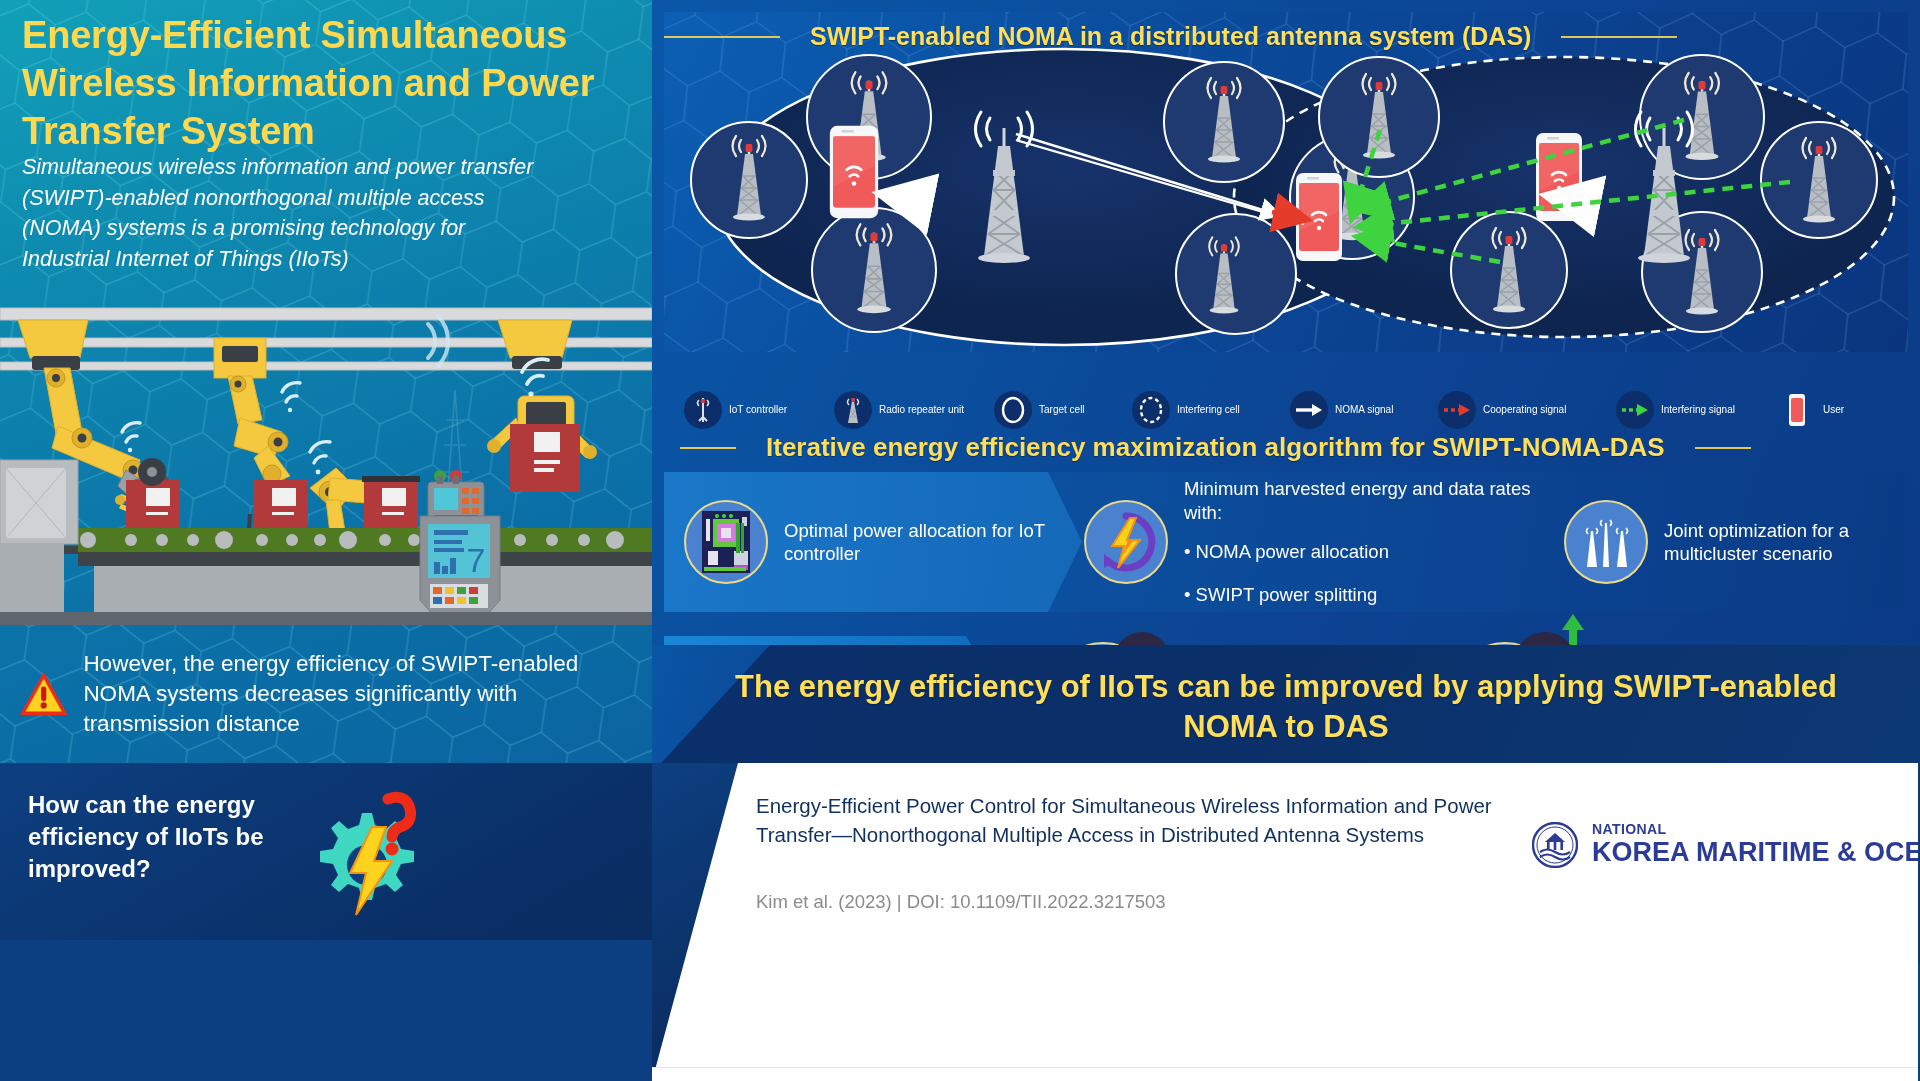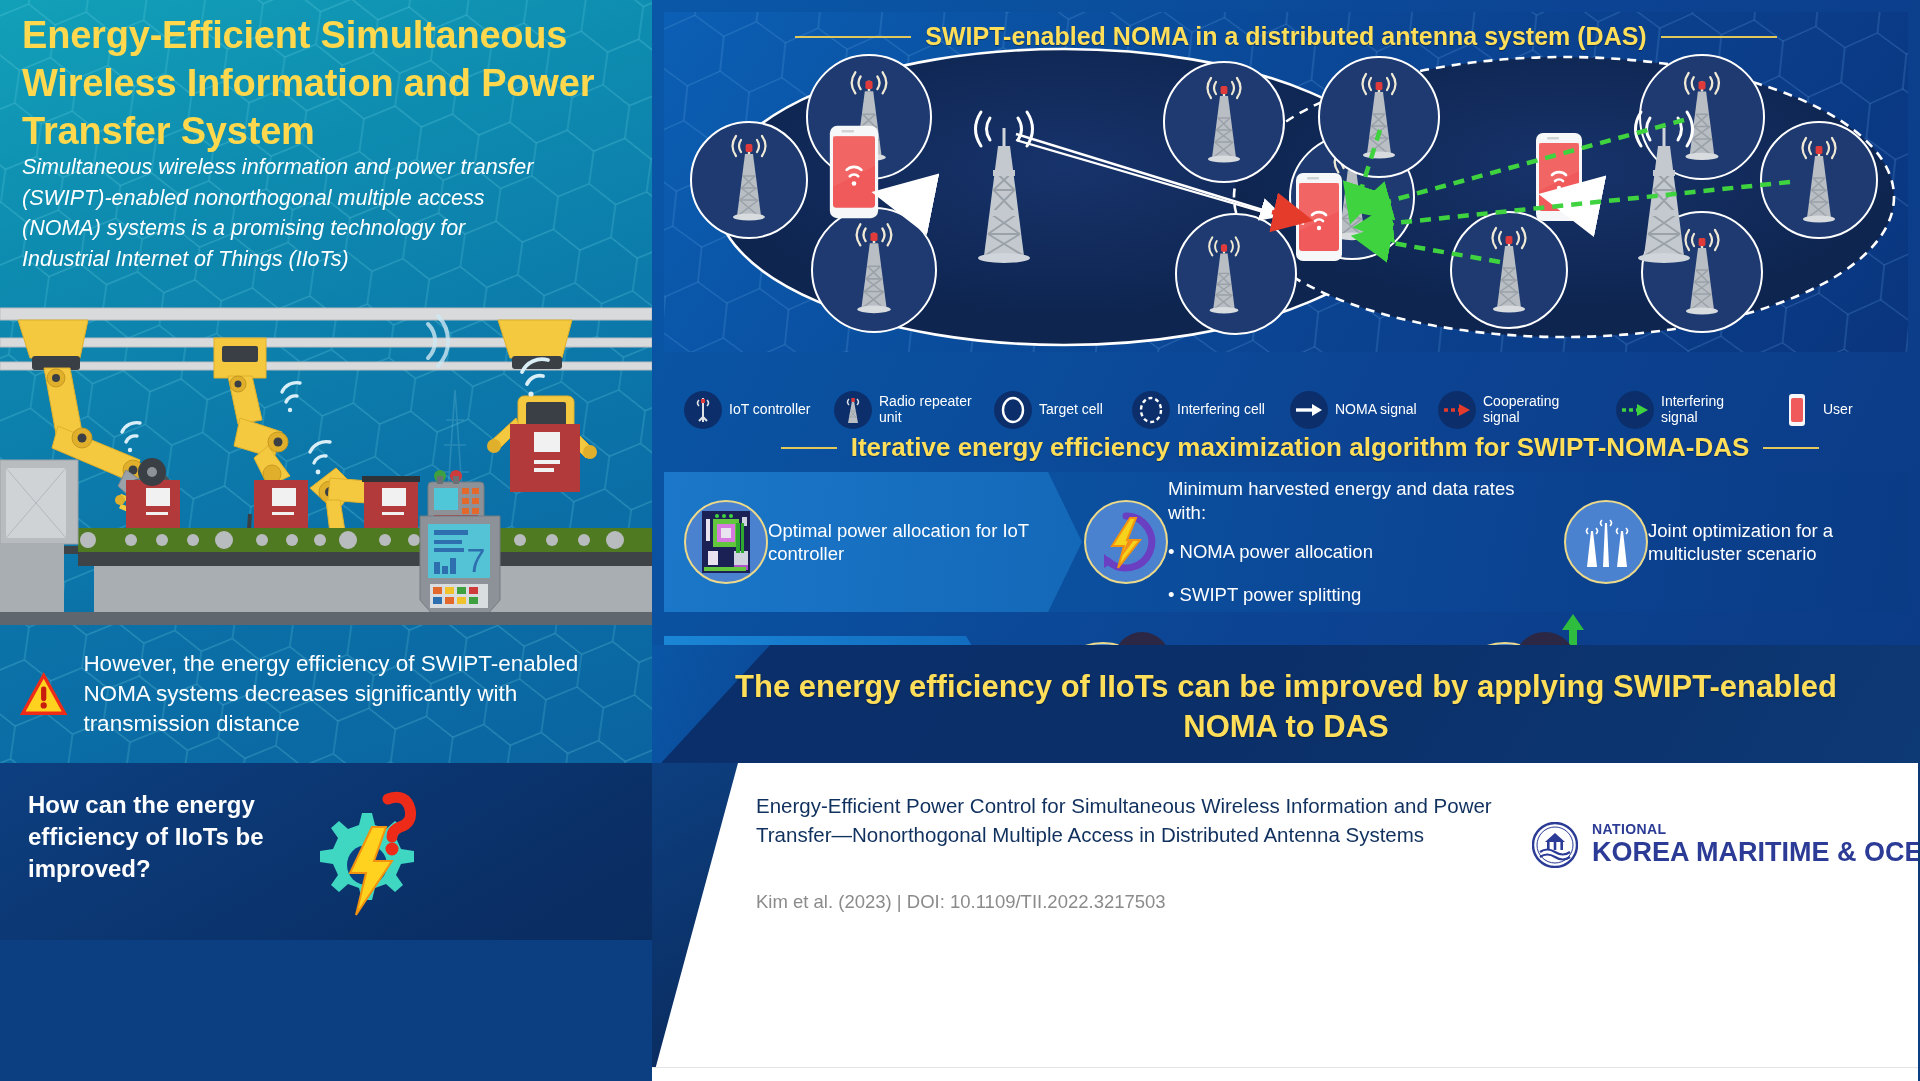--- a/index.html
+++ b/index.html
@@ -50,49 +50,49 @@
     position:absolute; left:652px; top:0; width:1268px; height:645px;
     background:linear-gradient(118deg,#0a57a8 0%,#0a4f9e 28%,#0c4392 60%,#0b3b86 100%);
     overflow:hidden;
   }
   .net-box{
     position:absolute; left:12px; top:12px; width:1244px; height:340px;
     background:linear-gradient(125deg,#0b5fb4 0%,#0a4c9c 35%,#0b3f8c 70%,#0a357e 100%);
     overflow:hidden;
   }
   .sec-title-row{
-    position:absolute; display:flex; align-items:center; gap:14px;
-    width:100%; justify-content:center;
+    position:absolute; display:flex; align-items:center; gap:30px;
+    width:100%; justify-content:flex-start;
   }
   .sec-title-row .rule{ flex:0 0 auto; height:2px; background:#e2c85a; }
   .sec-title{
     font-size:25px; font-weight:bold; color:#ffde59; white-space:nowrap;
     text-shadow:0 1px 1px rgba(0,0,0,.35);
   }
 
   
   .legend{
     position:absolute; left:0; top:388px; width:1268px; height:44px;
     display:flex; align-items:center; padding-left:32px; gap:0;
   }
   .lg-item{display:flex;align-items:center;gap:7px;}
   .lg-badge{
     width:38px;height:38px;border-radius:50%;
     background:#0c2f6b; display:flex;align-items:center;justify-content:center;flex:0 0 auto;
   }
-  .lg-lab{font-size:14px;line-height:1.12;color:#fff;max-width:98px;}
+  .lg-lab{font-size:10px;line-height:1.12;color:#fff;max-width:98px;}
 
   
   .algo-band{
     position:absolute;left:12px;top:472px;width:1244px;height:140px;
     background:linear-gradient(100deg,#0a5cae 0%,#0b4f9e 35%,#0b4391 70%,#0a3b85 100%);
   }
   .chev{
     position:absolute; top:0; height:140px;
-    display:flex; align-items:center; padding-left:20px;
+    display:flex; align-items:center; gap:16px; padding-left:20px;
   }
   .chev.a{ left:0; width:418px;
     background:linear-gradient(96deg,#1b77c9,#1468b8);
     clip-path:polygon(0 0, calc(100% - 34px) 0, 100% 50%, calc(100% - 34px) 100%, 0 100%);
   }
   .chev.b{ left:400px; width:470px; background:transparent; }
   .chev.c{ left:880px; width:364px; background:transparent; }
   .ic-circle{
     width:84px;height:84px;border-radius:50%;
     background:#4b82d0;border:2px solid #ecd98a;

